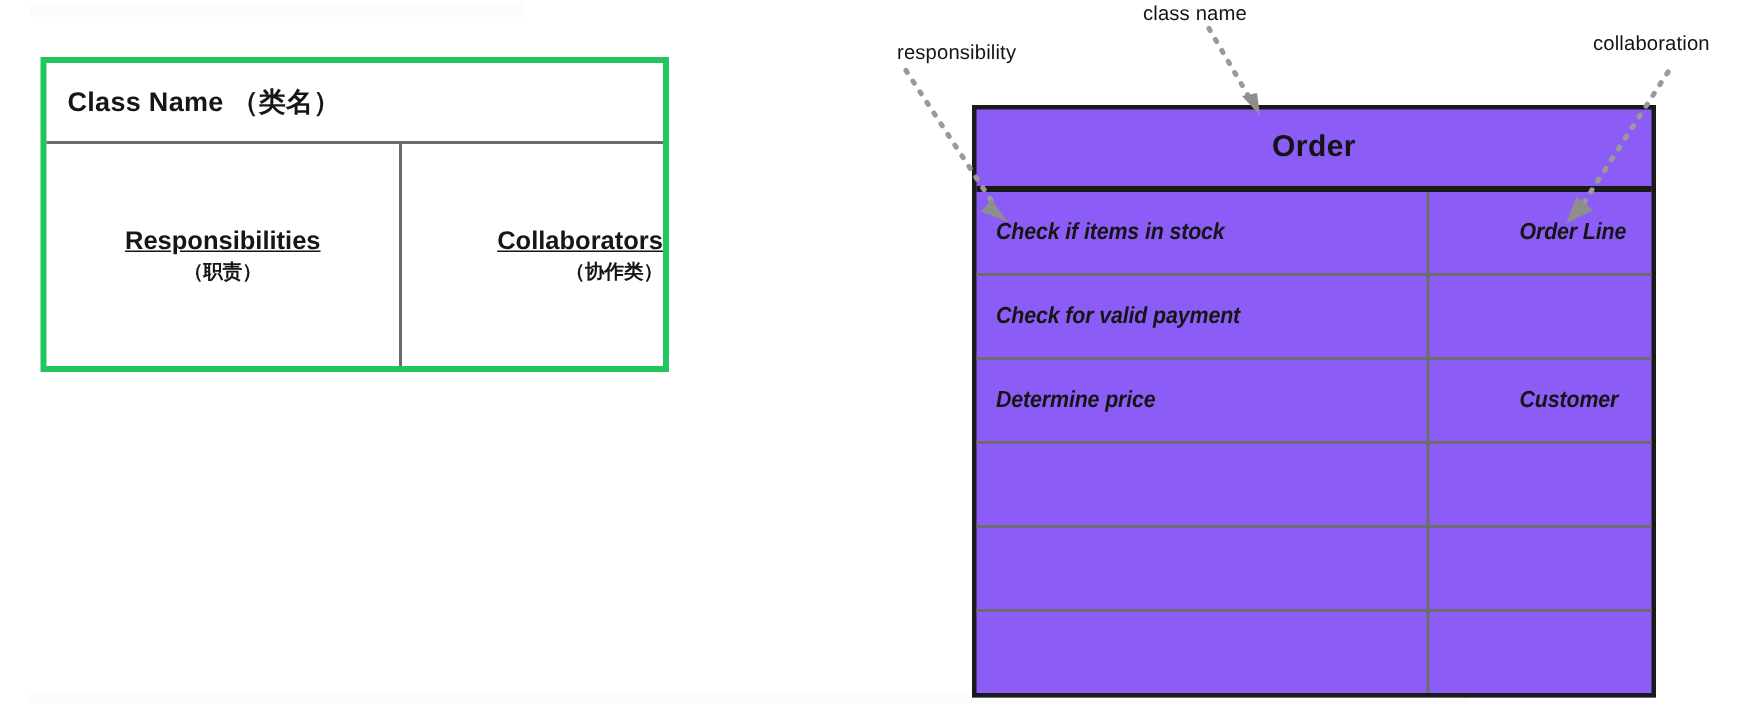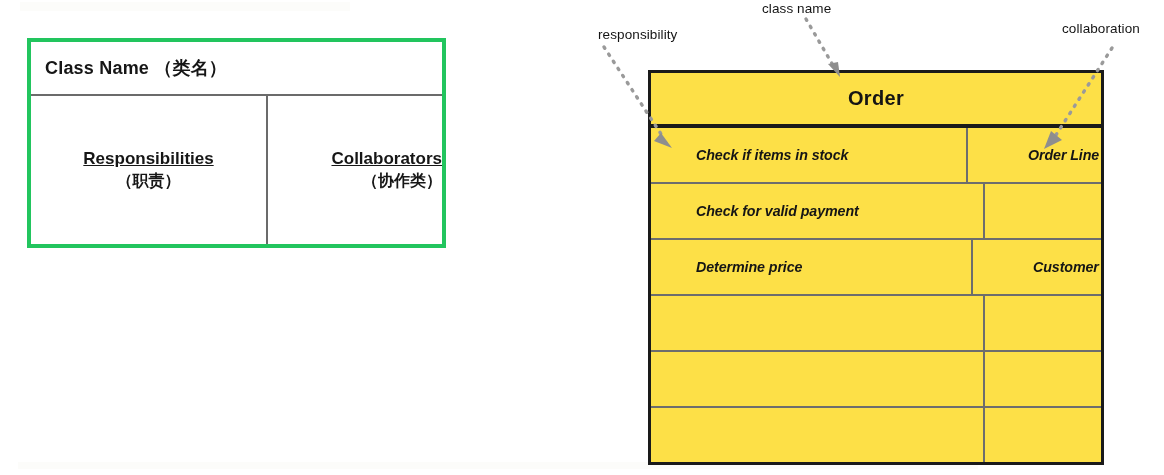--- a/index.html
+++ b/index.html
@@ -90,37 +90,37 @@
   }
   .crc-col-title {
     font-size: 17px;
     font-weight: bold;
     color: #161616;
     line-height: 1.25;
     white-space: nowrap;
     text-decoration: underline;
   }
   .crc-col-sub {
-    font-size: 16px;
+    font-size: 13px;
     font-weight: bold;
     color: #161616;
     line-height: 1.3;
     margin-top: 2px;
     white-space: nowrap;
   }
 
   
   .order-card {
     position: absolute;
     left: 648px;
     top: 70px;
     width: 456px;
     height: 395px;
     border: 3px solid #1a1a1a;
-    background: #fde047;
+    background: #8b5cf6;
     box-sizing: border-box;
   }
   .order-title-row {
     position: absolute;
     left: 0;
     right: 0;
     top: 0;
     height: 55px;
     border-bottom: 4px solid #1a1a1a;
     box-sizing: border-box;
@@ -142,21 +142,20 @@
     bottom: 0;
     display: flex;
     flex-direction: column;
   }
   .order-row {
     flex: 1 1 0;
     display: flex;
     border-bottom: 2px solid #6d6d6d;
     box-sizing: border-box;
     min-height: 0;
-    padding-left: 32px;
   }
   .order-row:last-child {
     border-bottom: none;
   }
   .cell {
     display: flex;
     align-items: center;
     box-sizing: border-box;
     overflow: hidden;
   }

